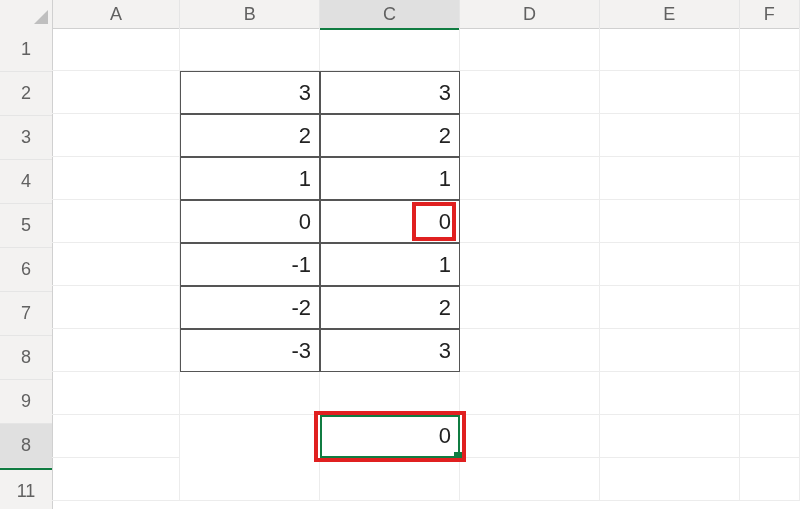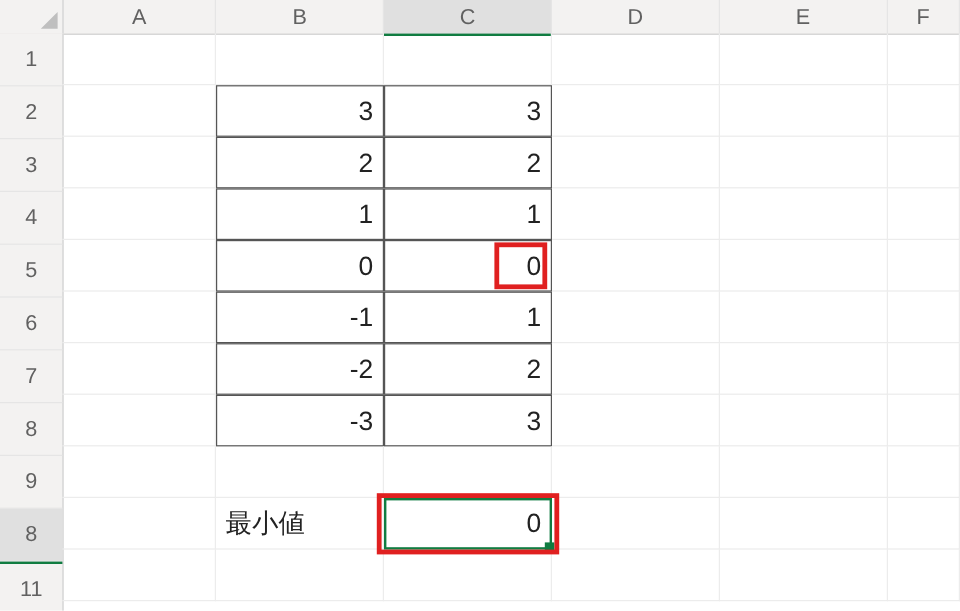--- a/index.html
+++ b/index.html
@@ -105,21 +105,20 @@
       <div class="cell" style="left: 408px; top: 301px; width: 140px; height: 43px;"></div>
       <div class="cell" style="left: 548px; top: 301px; width: 140px; height: 43px;"></div>
       <div class="cell" style="left: 688px; top: 301px; width: 60px; height: 43px;"></div>
       <div class="cell" style="left: 0px; top: 344px; width: 128px; height: 43px;"></div>
       <div class="cell" style="left: 128px; top: 344px; width: 140px; height: 43px;"></div>
       <div class="cell" style="left: 268px; top: 344px; width: 140px; height: 43px;"></div>
       <div class="cell" style="left: 408px; top: 344px; width: 140px; height: 43px;"></div>
       <div class="cell" style="left: 548px; top: 344px; width: 140px; height: 43px;"></div>
       <div class="cell" style="left: 688px; top: 344px; width: 60px; height: 43px;"></div>
       <div class="cell" style="left: 0px; top: 387px; width: 128px; height: 43px;"></div>
-      <div class="cell txt" style="left: 128px; top: 387px; width: 140px; height: 43px;">最小値</div>
       <div class="cell num" style="left: 268px; top: 387px; width: 140px; height: 43px;">0</div>
       <div class="cell" style="left: 408px; top: 387px; width: 140px; height: 43px;"></div>
       <div class="cell" style="left: 548px; top: 387px; width: 140px; height: 43px;"></div>
       <div class="cell" style="left: 688px; top: 387px; width: 60px; height: 43px;"></div>
       <div class="cell" style="left: 0px; top: 430px; width: 128px; height: 43px;"></div>
       <div class="cell" style="left: 128px; top: 430px; width: 140px; height: 43px;"></div>
       <div class="cell" style="left: 268px; top: 430px; width: 140px; height: 43px;"></div>
       <div class="cell" style="left: 408px; top: 430px; width: 140px; height: 43px;"></div>
       <div class="cell" style="left: 548px; top: 430px; width: 140px; height: 43px;"></div>
       <div class="cell" style="left: 688px; top: 430px; width: 60px; height: 43px;"></div>

